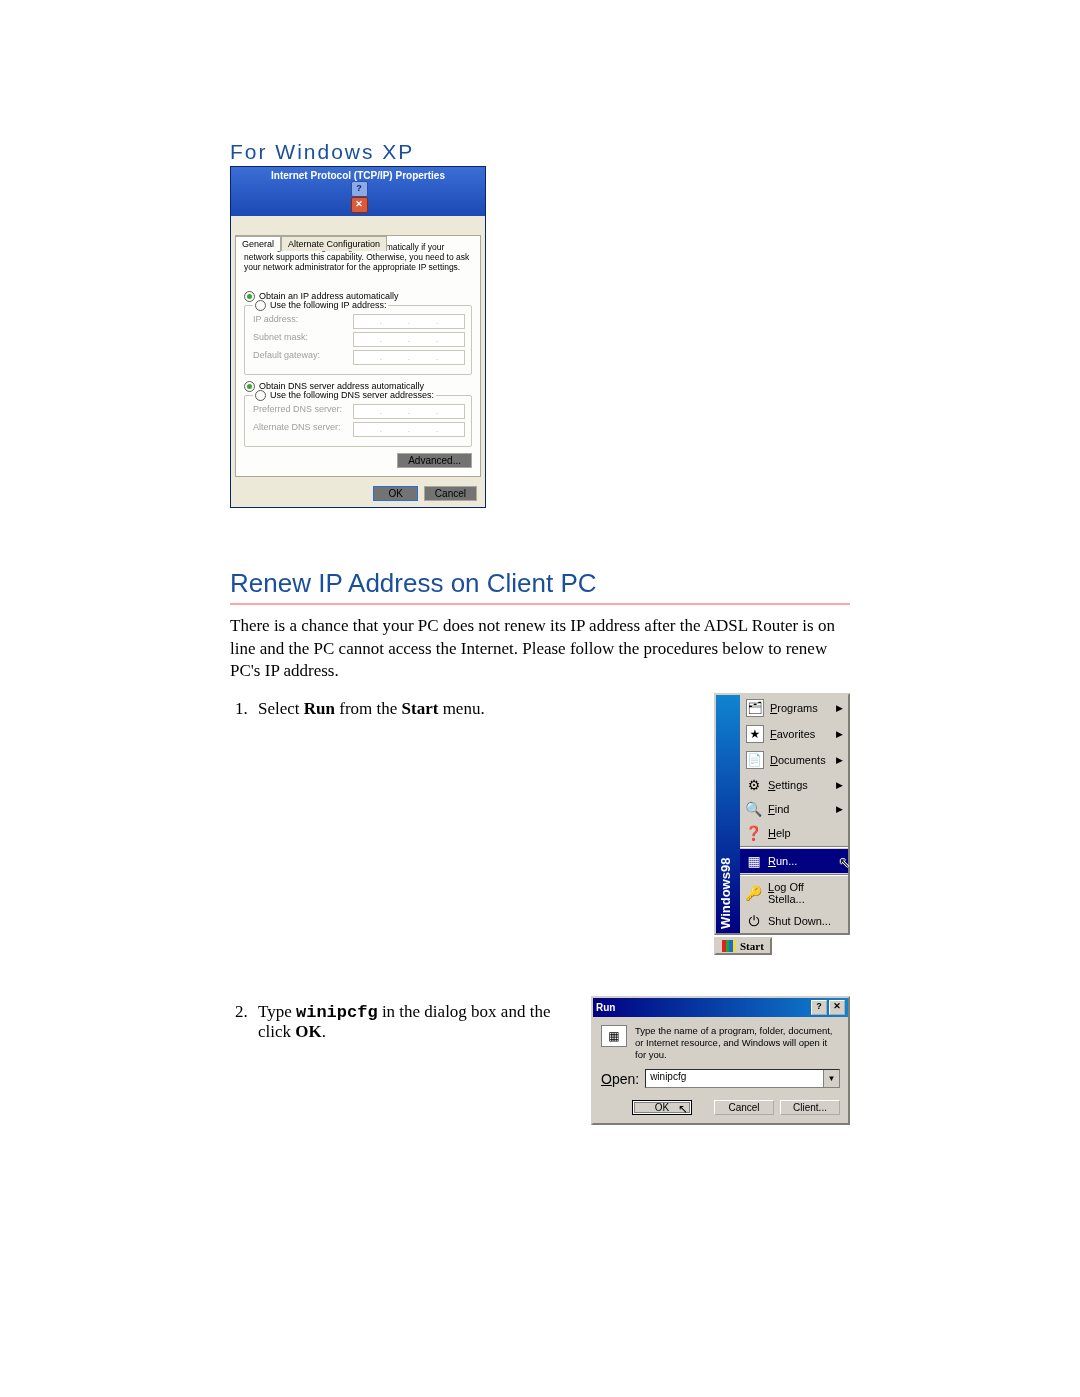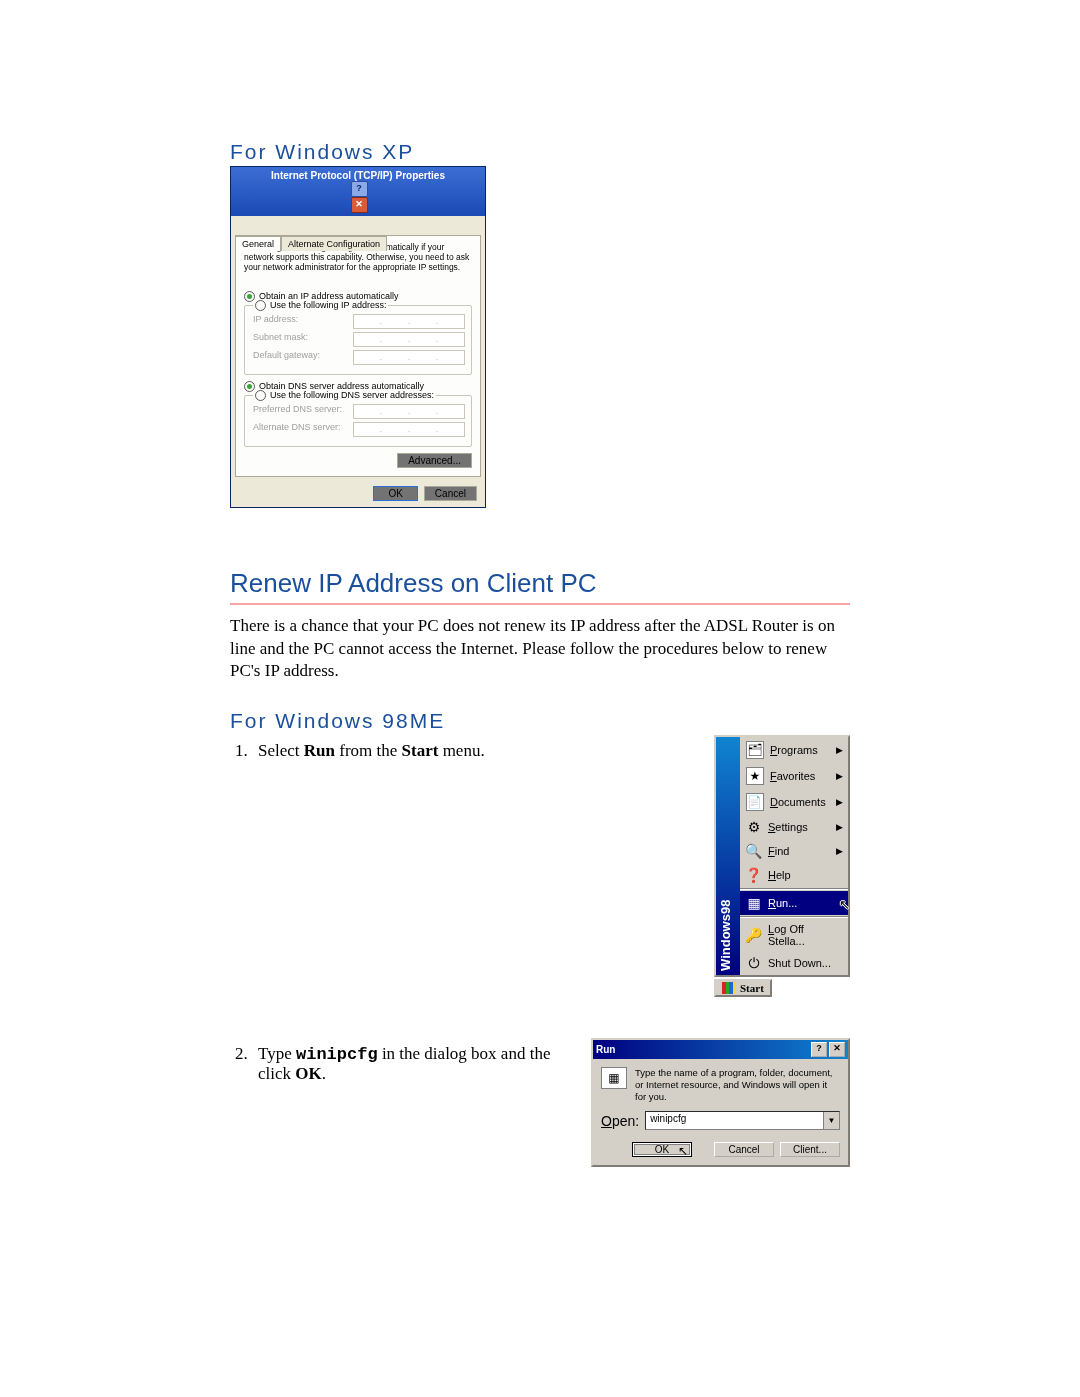--- a/index.html
+++ b/index.html
@@ -325,21 +325,20 @@
       <div class="xp-footer">
         <div class="xp-button ok">OK</div>
         <div class="xp-button">Cancel</div>
       </div>
     </div>
   </div>
 
   <h1 class="main">Renew IP Address on Client PC</h1>
   <p class="body">There is a chance that your PC does not renew its IP address after the ADSL Router is on line and the PC cannot access the Internet. Please follow the procedures below to renew PC's IP address.</p>
 
-  <h2 class="section" style="margin-top:26px;">For Windows 98ME</h2>
 
   <div class="two-col">
     <div class="left">
       <ol class="steps" start="1">
         <li>
           <span>Select </span><b>Run</b><span> from the </span><b>Start</b><span> menu.</span>
         </li>
       </ol>
     </div>
 

